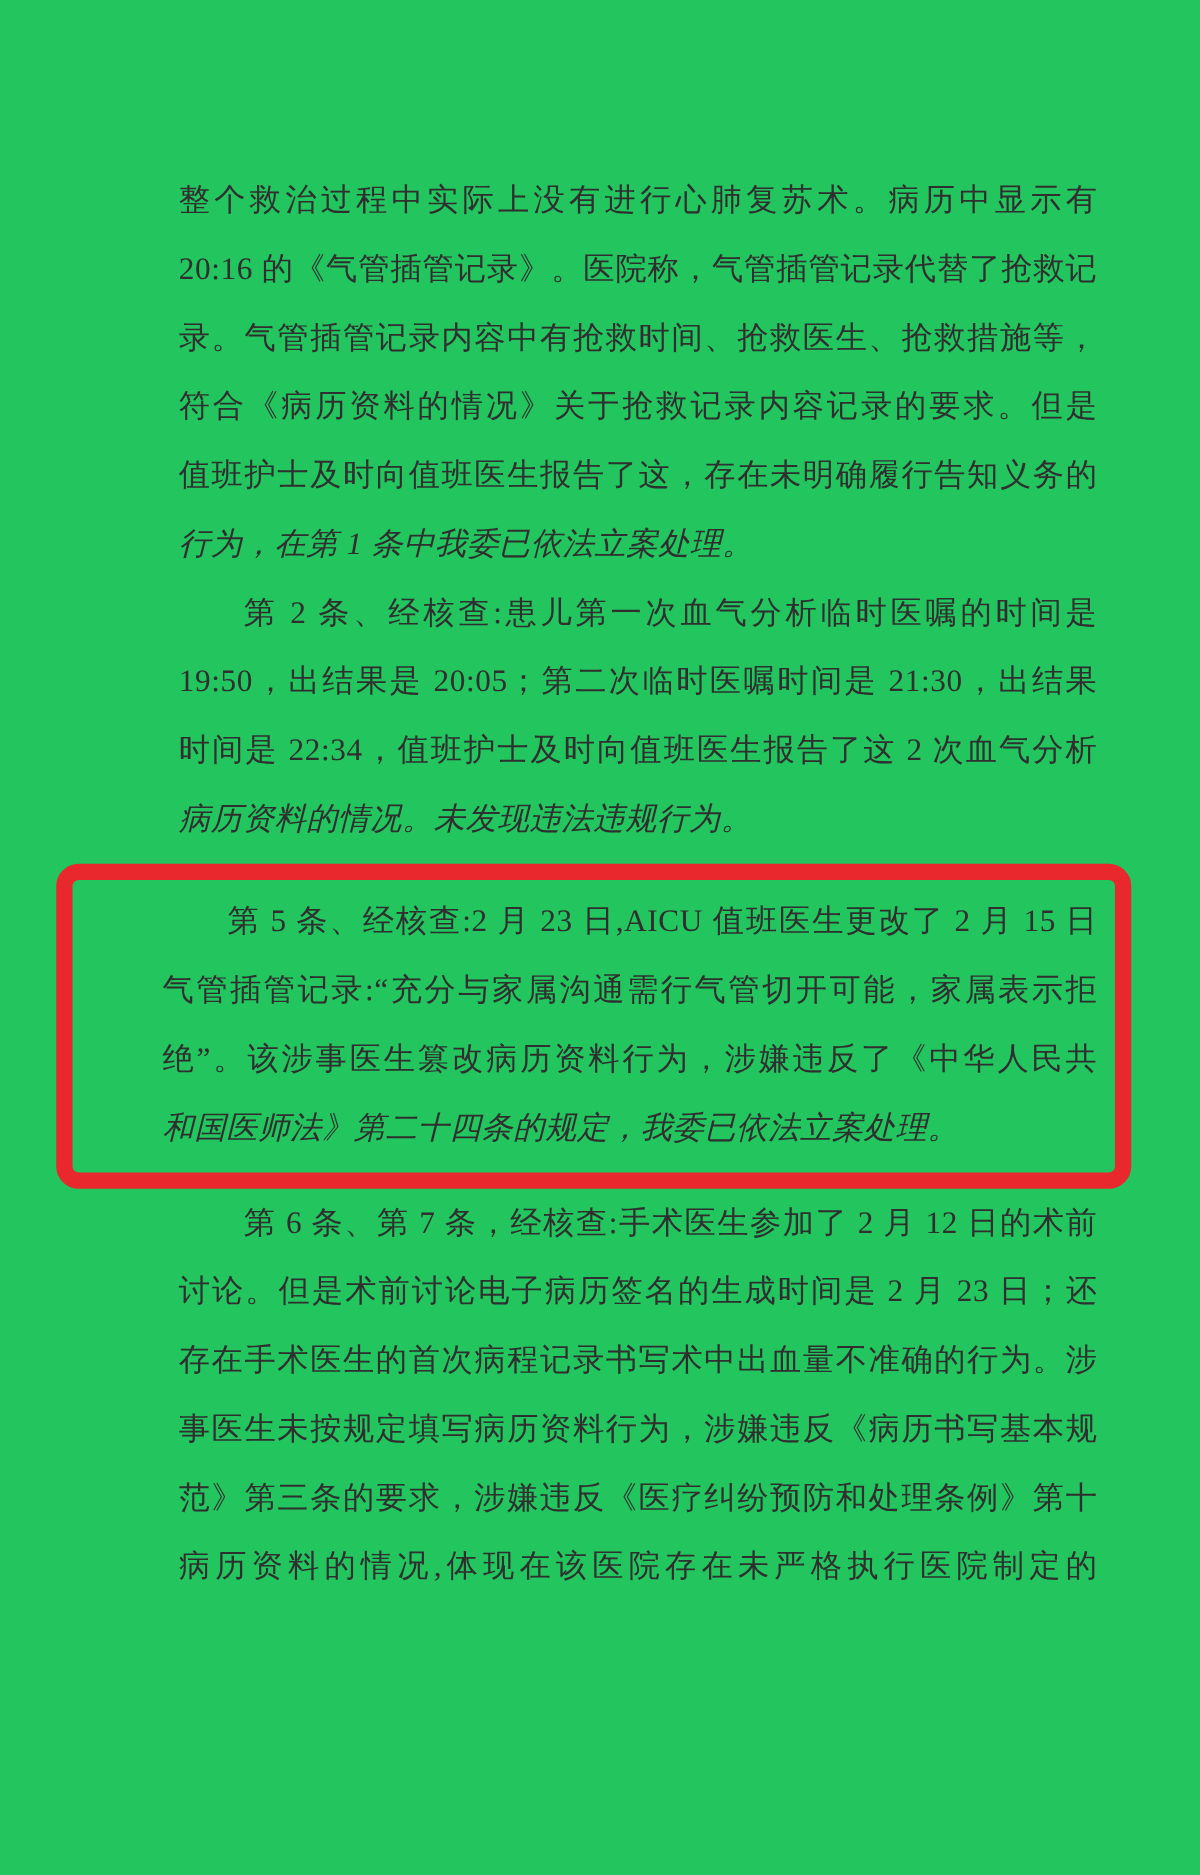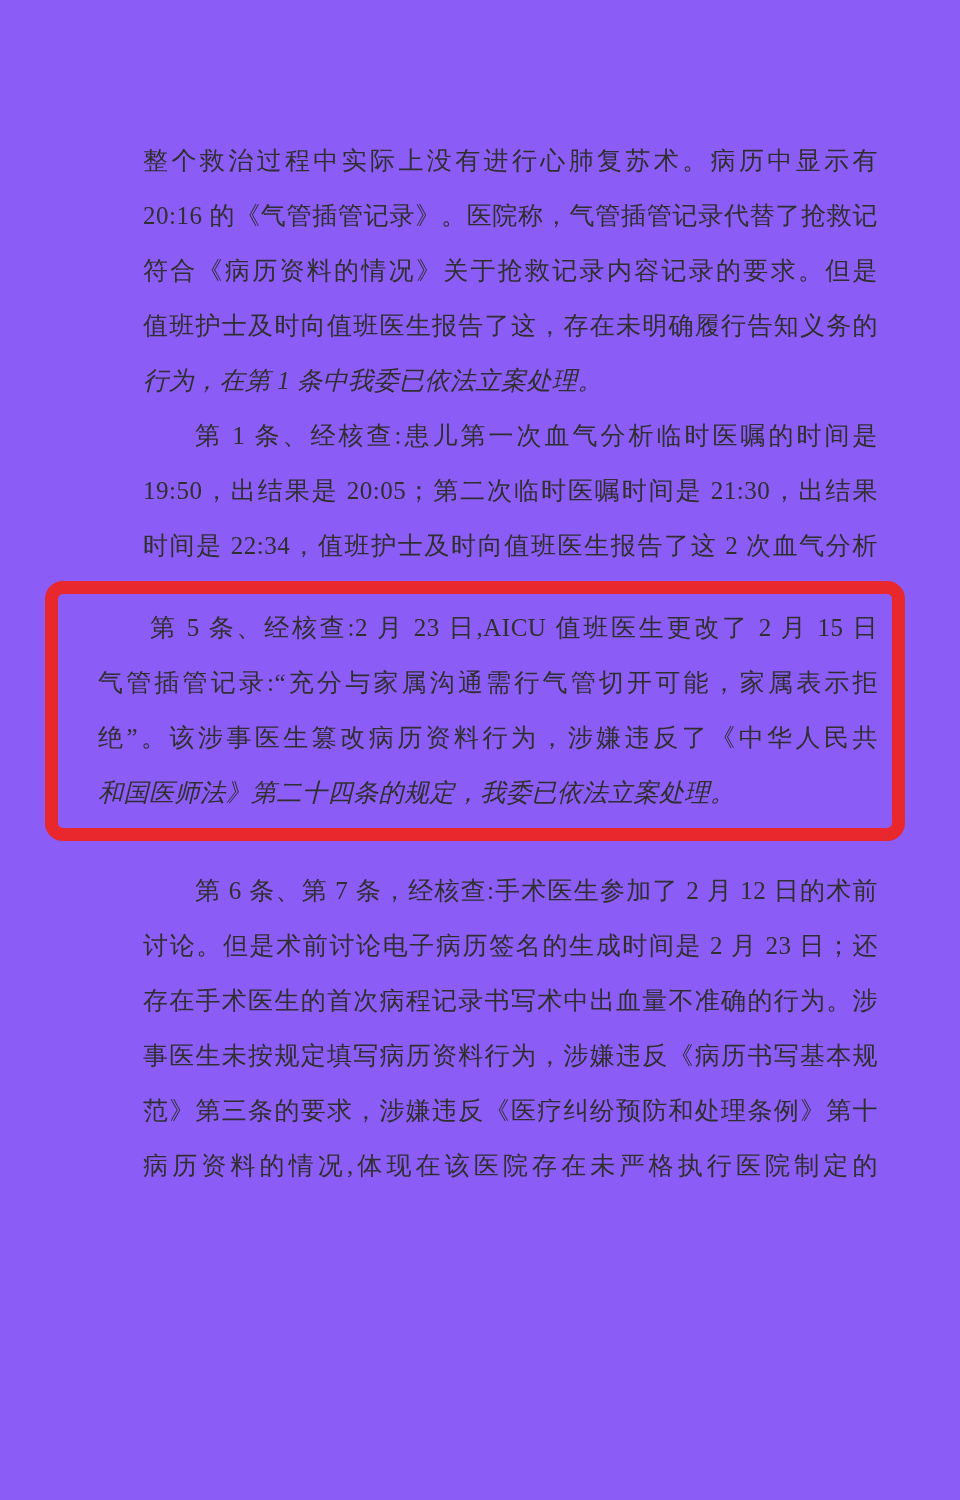--- a/index.html
+++ b/index.html
@@ -42,45 +42,47 @@
     padding-left: 52px;
   }
   .line.short {
     text-align-last: left;
     font-style: italic;
   }
   .red-box {
     border-style: solid;
     border-width: 13px;
     border-radius: 18px;
-    margin: 8px -27px 22px -98px;
-    padding: 6px 14px 8px 40px;
+    margin: 8px -27px 0 -98px;
+    padding: 6px 14px 8px 72px;
   }
   .red-box .line {
     
   }
 </style>
 </head>
 <body>
 
-<div class="page" style="background: #8b5cf6;">
+<div class="page" style="background: #22c55e;">
   <div class="textcol" style="color: rgb(47, 47, 47);">
 
     <div class="para">
       <div class="line">整个救治过程中实际上没有进行心肺复苏术。病历中显示有</div>
       <div class="line">20:16 的《气管插管记录》。医院称，气管插管记录代替了抢救记</div>
+      <div class="line">录。气管插管记录内容中有抢救时间、抢救医生、抢救措施等，</div>
       <div class="line">符合《病历资料的情况》关于抢救记录内容记录的要求。但是</div>
       <div class="line">值班护士及时向值班医生报告了这，存在未明确履行告知义务的</div>
       <div class="line short">行为，在第 1 条中我委已依法立案处理。</div>
     </div>
 
     <div class="para">
-      <div class="line first">第 1 条、经核查:患儿第一次血气分析临时医嘱的时间是</div>
+      <div class="line first">第 2 条、经核查:患儿第一次血气分析临时医嘱的时间是</div>
       <div class="line">19:50，出结果是 20:05；第二次临时医嘱时间是 21:30，出结果</div>
       <div class="line">时间是 22:34，值班护士及时向值班医生报告了这 2 次血气分析</div>
+      <div class="line short">病历资料的情况。未发现违法违规行为。</div>
     </div>
 
     <div class="red-box" id="red-box" style="border-color: rgb(232, 40, 44);">
       <div class="para">
         <div class="line first">第 5 条、经核查:2 月 23 日,AICU 值班医生更改了 2 月 15 日</div>
         <div class="line">气管插管记录:“充分与家属沟通需行气管切开可能，家属表示拒</div>
         <div class="line">绝”。该涉事医生篡改病历资料行为，涉嫌违反了《中华人民共</div>
         <div class="line short">和国医师法》第二十四条的规定，我委已依法立案处理。</div>
       </div>
     </div>

